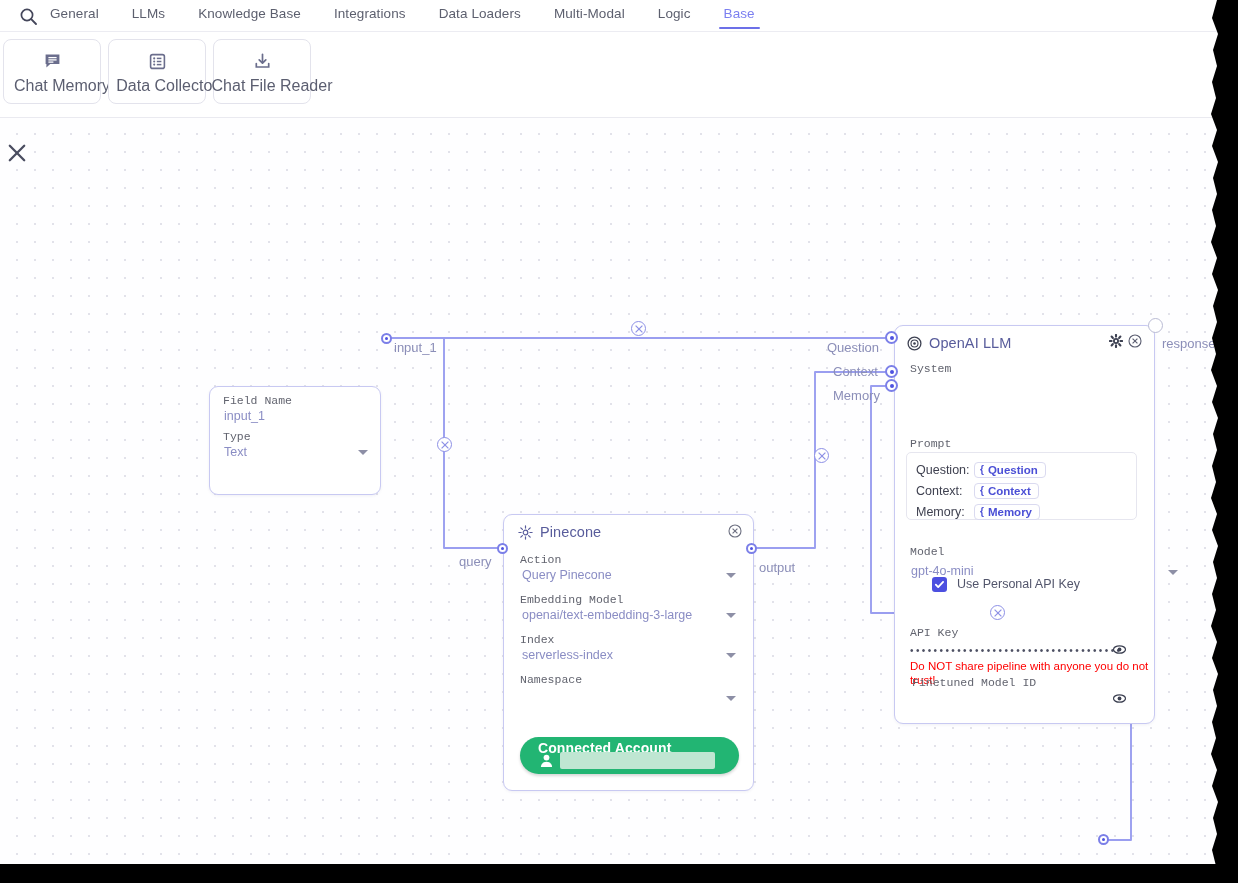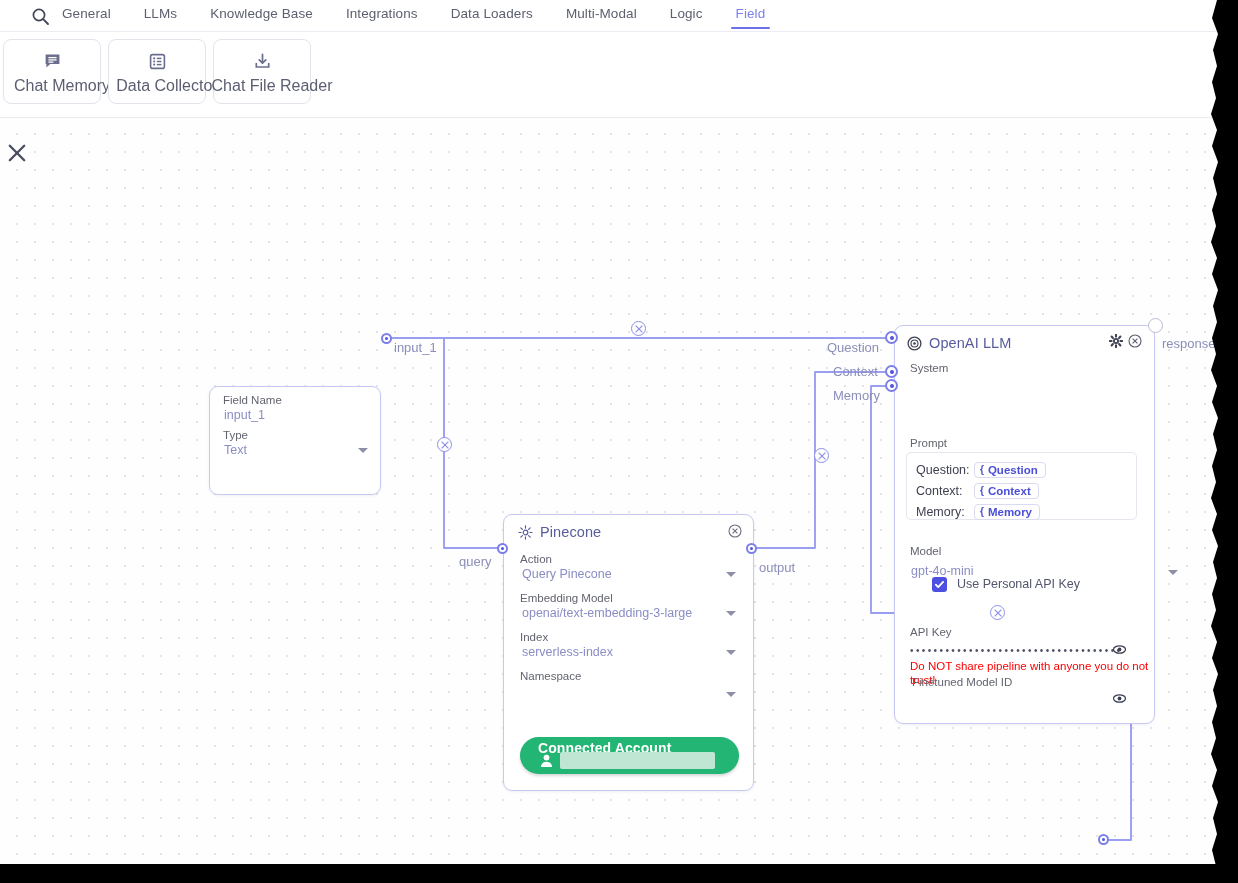--- a/index.html
+++ b/index.html
@@ -6,21 +6,21 @@
   body{
     width:1238px;height:883px;overflow:hidden;position:relative;
     background:#ffffff;
     font-family:"Liberation Sans","DejaVu Sans",sans-serif;
     -webkit-font-smoothing:antialiased;
   }
   #app{position:absolute;left:0;top:0;width:1238px;height:883px;overflow:hidden;}
 
   
   .topbar{position:absolute;left:0;top:0;width:1224px;height:118px;background:#fff;}
-  .tabrow{position:absolute;left:12px;top:0;height:32px;width:100%;display:flex;align-items:center;}
+  .tabrow{position:absolute;left:0;top:0;height:32px;width:100%;display:flex;align-items:center;}
   .searchicon{width:44px;height:32px;display:flex;align-items:center;justify-content:center;margin-left:6px;}
   .searchicon svg{display:block;}
   .tab{
     font-size:13.5px;color:#5c5f6e;padding:0 0 6px 0;margin-right:33px;
     position:relative;white-space:nowrap;letter-spacing:.1px;
   }
   .tab:first-of-type{margin-left:4px;}
   .tab.active{color:#7b7ff0;}
   .tab.active:after{
     content:"";position:absolute;left:-5px;right:-5px;bottom:-2px;height:2px;background:#6c70e8;border-radius:2px;
@@ -52,21 +52,21 @@
     position:absolute;background:#fff;border:1px solid #c8c9f2;border-radius:9px;
     box-shadow:0 1px 3px rgba(60,60,120,.07);
   }
   .node-head{display:flex;align-items:center;padding:9px 10px 2px 11px;position:relative;}
   .node-title{font-size:14.5px;color:#585c9b;margin-left:7px;letter-spacing:.1px;}
   .node-ico{width:15px;height:15px;display:flex;align-items:center;justify-content:center;flex:0 0 auto;}
   .head-btns{position:absolute;right:8px;top:9px;display:flex;align-items:center;gap:5px;}
   .gear{width:14px;height:14px;cursor:pointer;}
   .xbtn{width:14px;height:14px;cursor:pointer;}
 
-  .fl{font-size:11.5px;color:#62646f;padding:0 0 2px 13px;margin-top:7px;}
+  .fl{font-size:11.5px;color:#62646f;padding:0 0 2px 13px;margin-top:7px;font-family:Liberation Mono, monospace;}
   .fv{font-size:12.5px;color:#8a8dc4;padding-left:14px;}
   .fieldsel{position:relative;padding-right:26px;}
   .caret{position:absolute;right:12px;top:5px;width:0;height:0;border-left:5px solid transparent;border-right:5px solid transparent;border-top:5px solid #8d8fa6;}
 
   
   #node-input{left:209px;top:268px;width:170px;height:107px;}
 
   
   #node-pinecone{left:503px;top:396px;width:249px;height:275px;}
   #node-pinecone .fl{padding-left:16px;margin-top:11px;}
@@ -143,21 +143,21 @@
           <line x1="12.2" y1="12.2" x2="17" y2="17" stroke="#44465a" stroke-width="1.9" stroke-linecap="round"></line>
         </svg>
       </div>
       <div class="tab">General</div>
       <div class="tab">LLMs</div>
       <div class="tab">Knowledge Base</div>
       <div class="tab">Integrations</div>
       <div class="tab">Data Loaders</div>
       <div class="tab">Multi-Modal</div>
       <div class="tab">Logic</div>
-      <div class="tab active">Field</div>
+      <div class="tab active">Base</div>
     </div>
     <div class="tabunderline"></div>
 
     <div class="cardrow">
       <div class="ncard">
         <div class="ci">
           <svg width="19" height="19" viewBox="0 0 19 19">
             <path d="M2.6 2.4h13.8v9.6H7.2L3.4 15.6v-3.6H2.6z" fill="#6a6d8c"></path>
             <line x1="5.4" y1="5.6" x2="13.6" y2="5.6" stroke="#fff" stroke-width="1.3"></line>
             <line x1="5.4" y1="7.9" x2="13.6" y2="7.9" stroke="#fff" stroke-width="1.3"></line>

